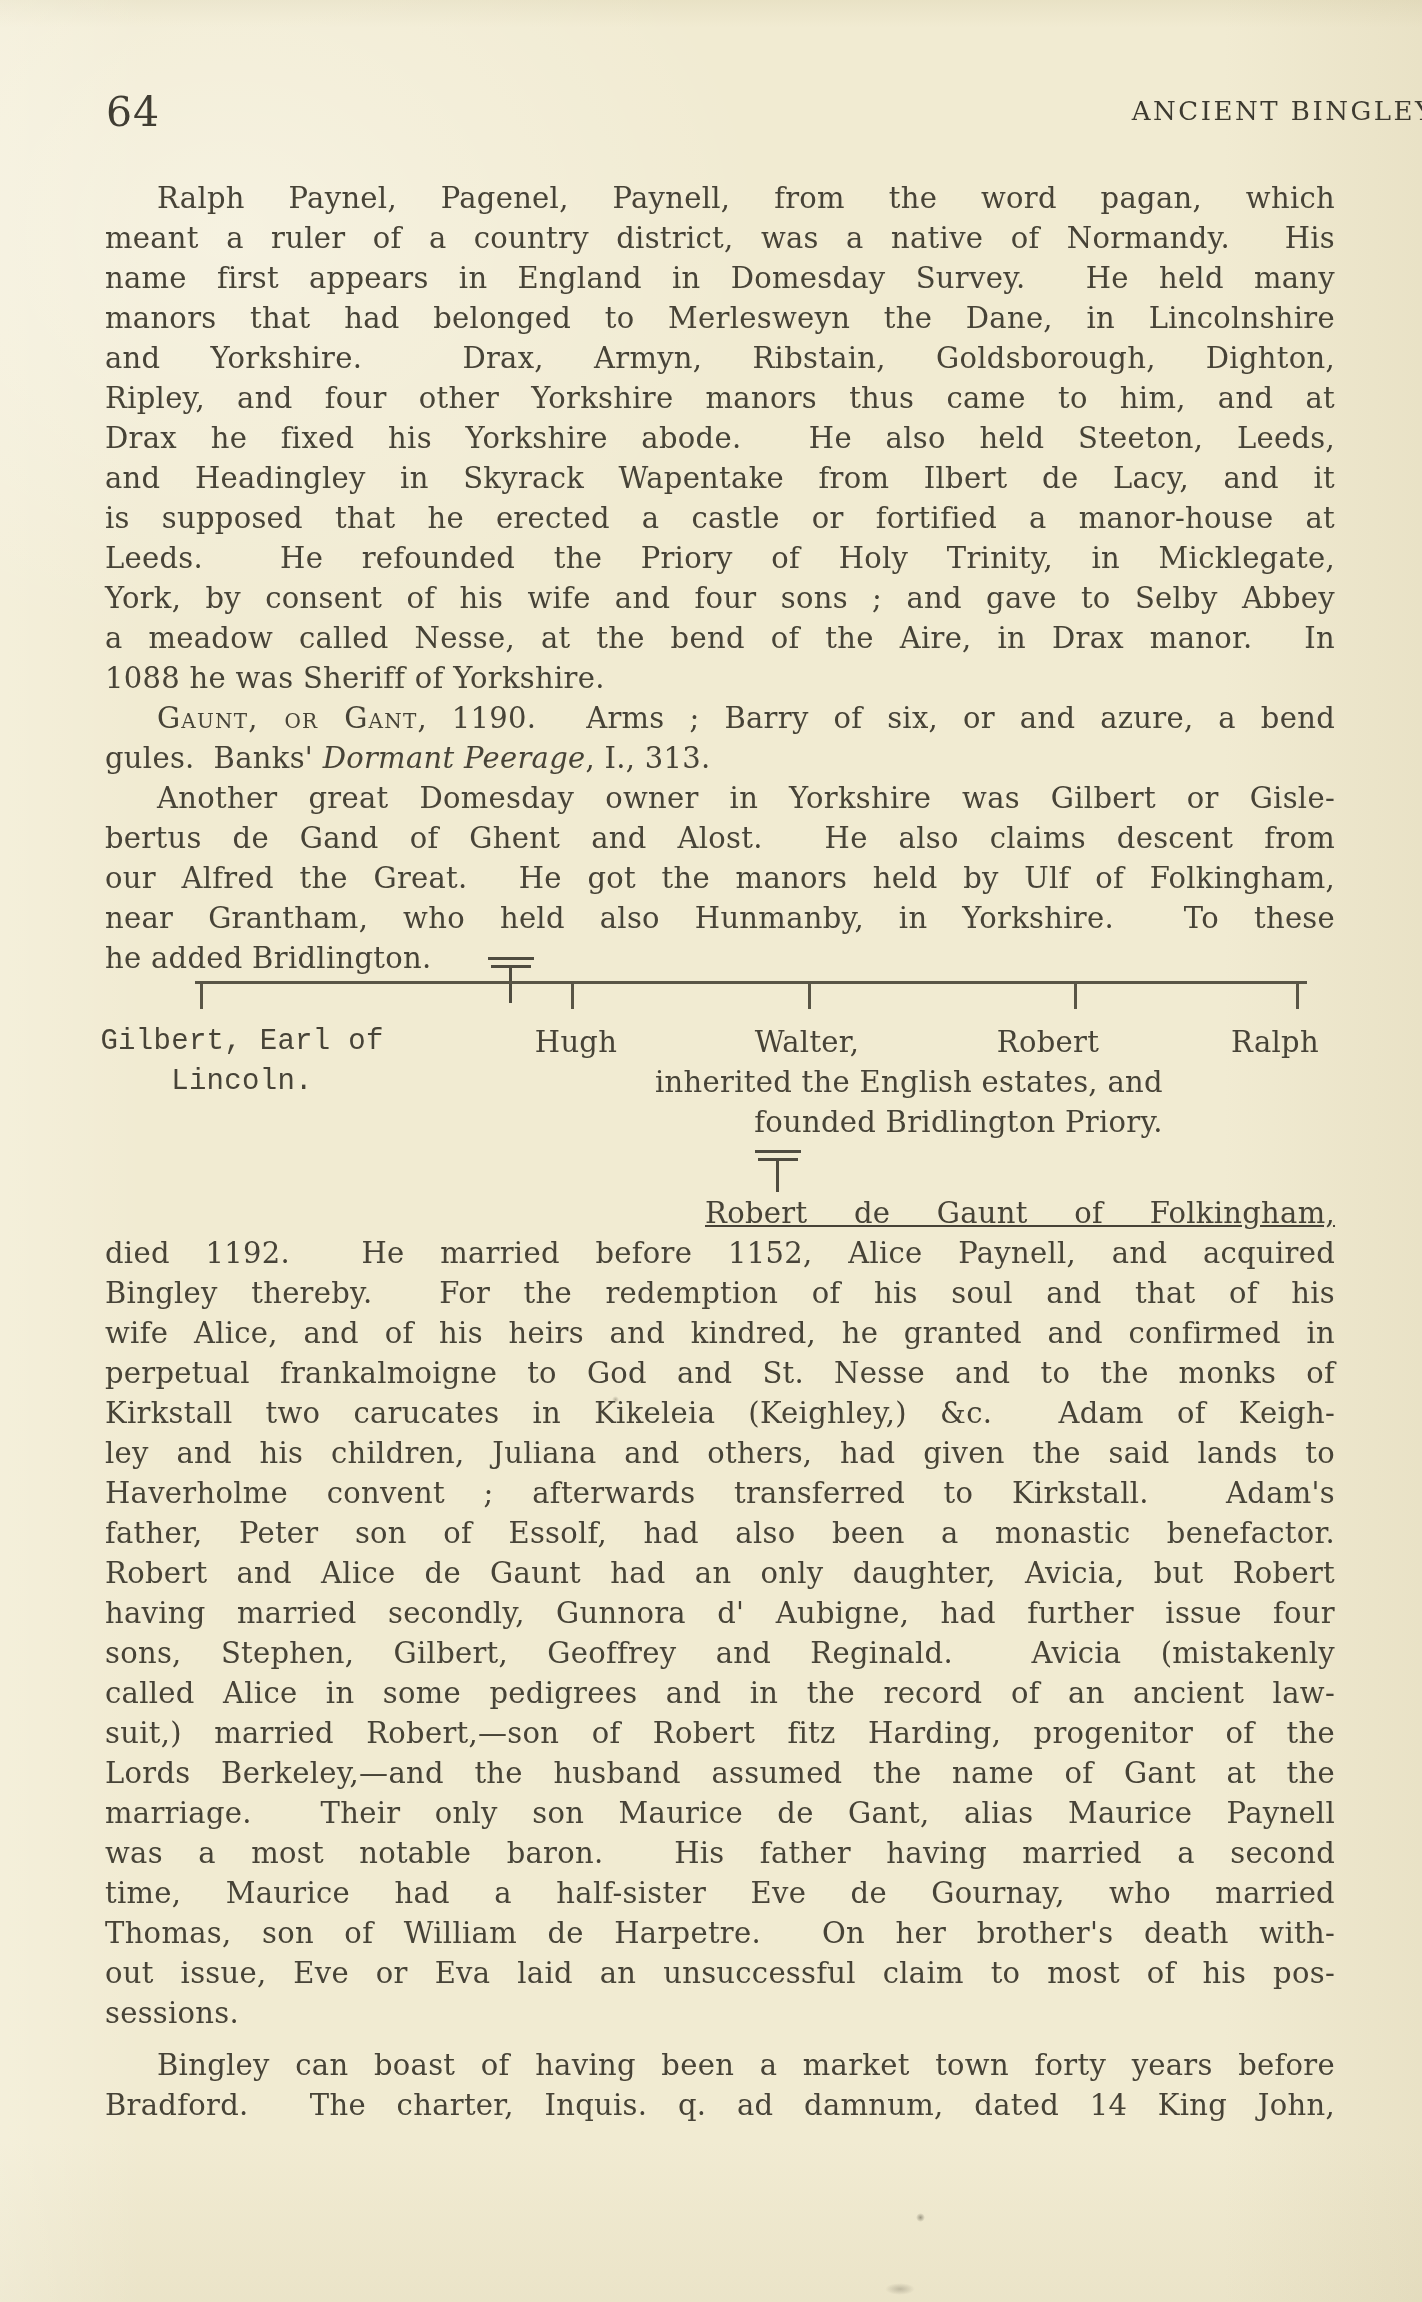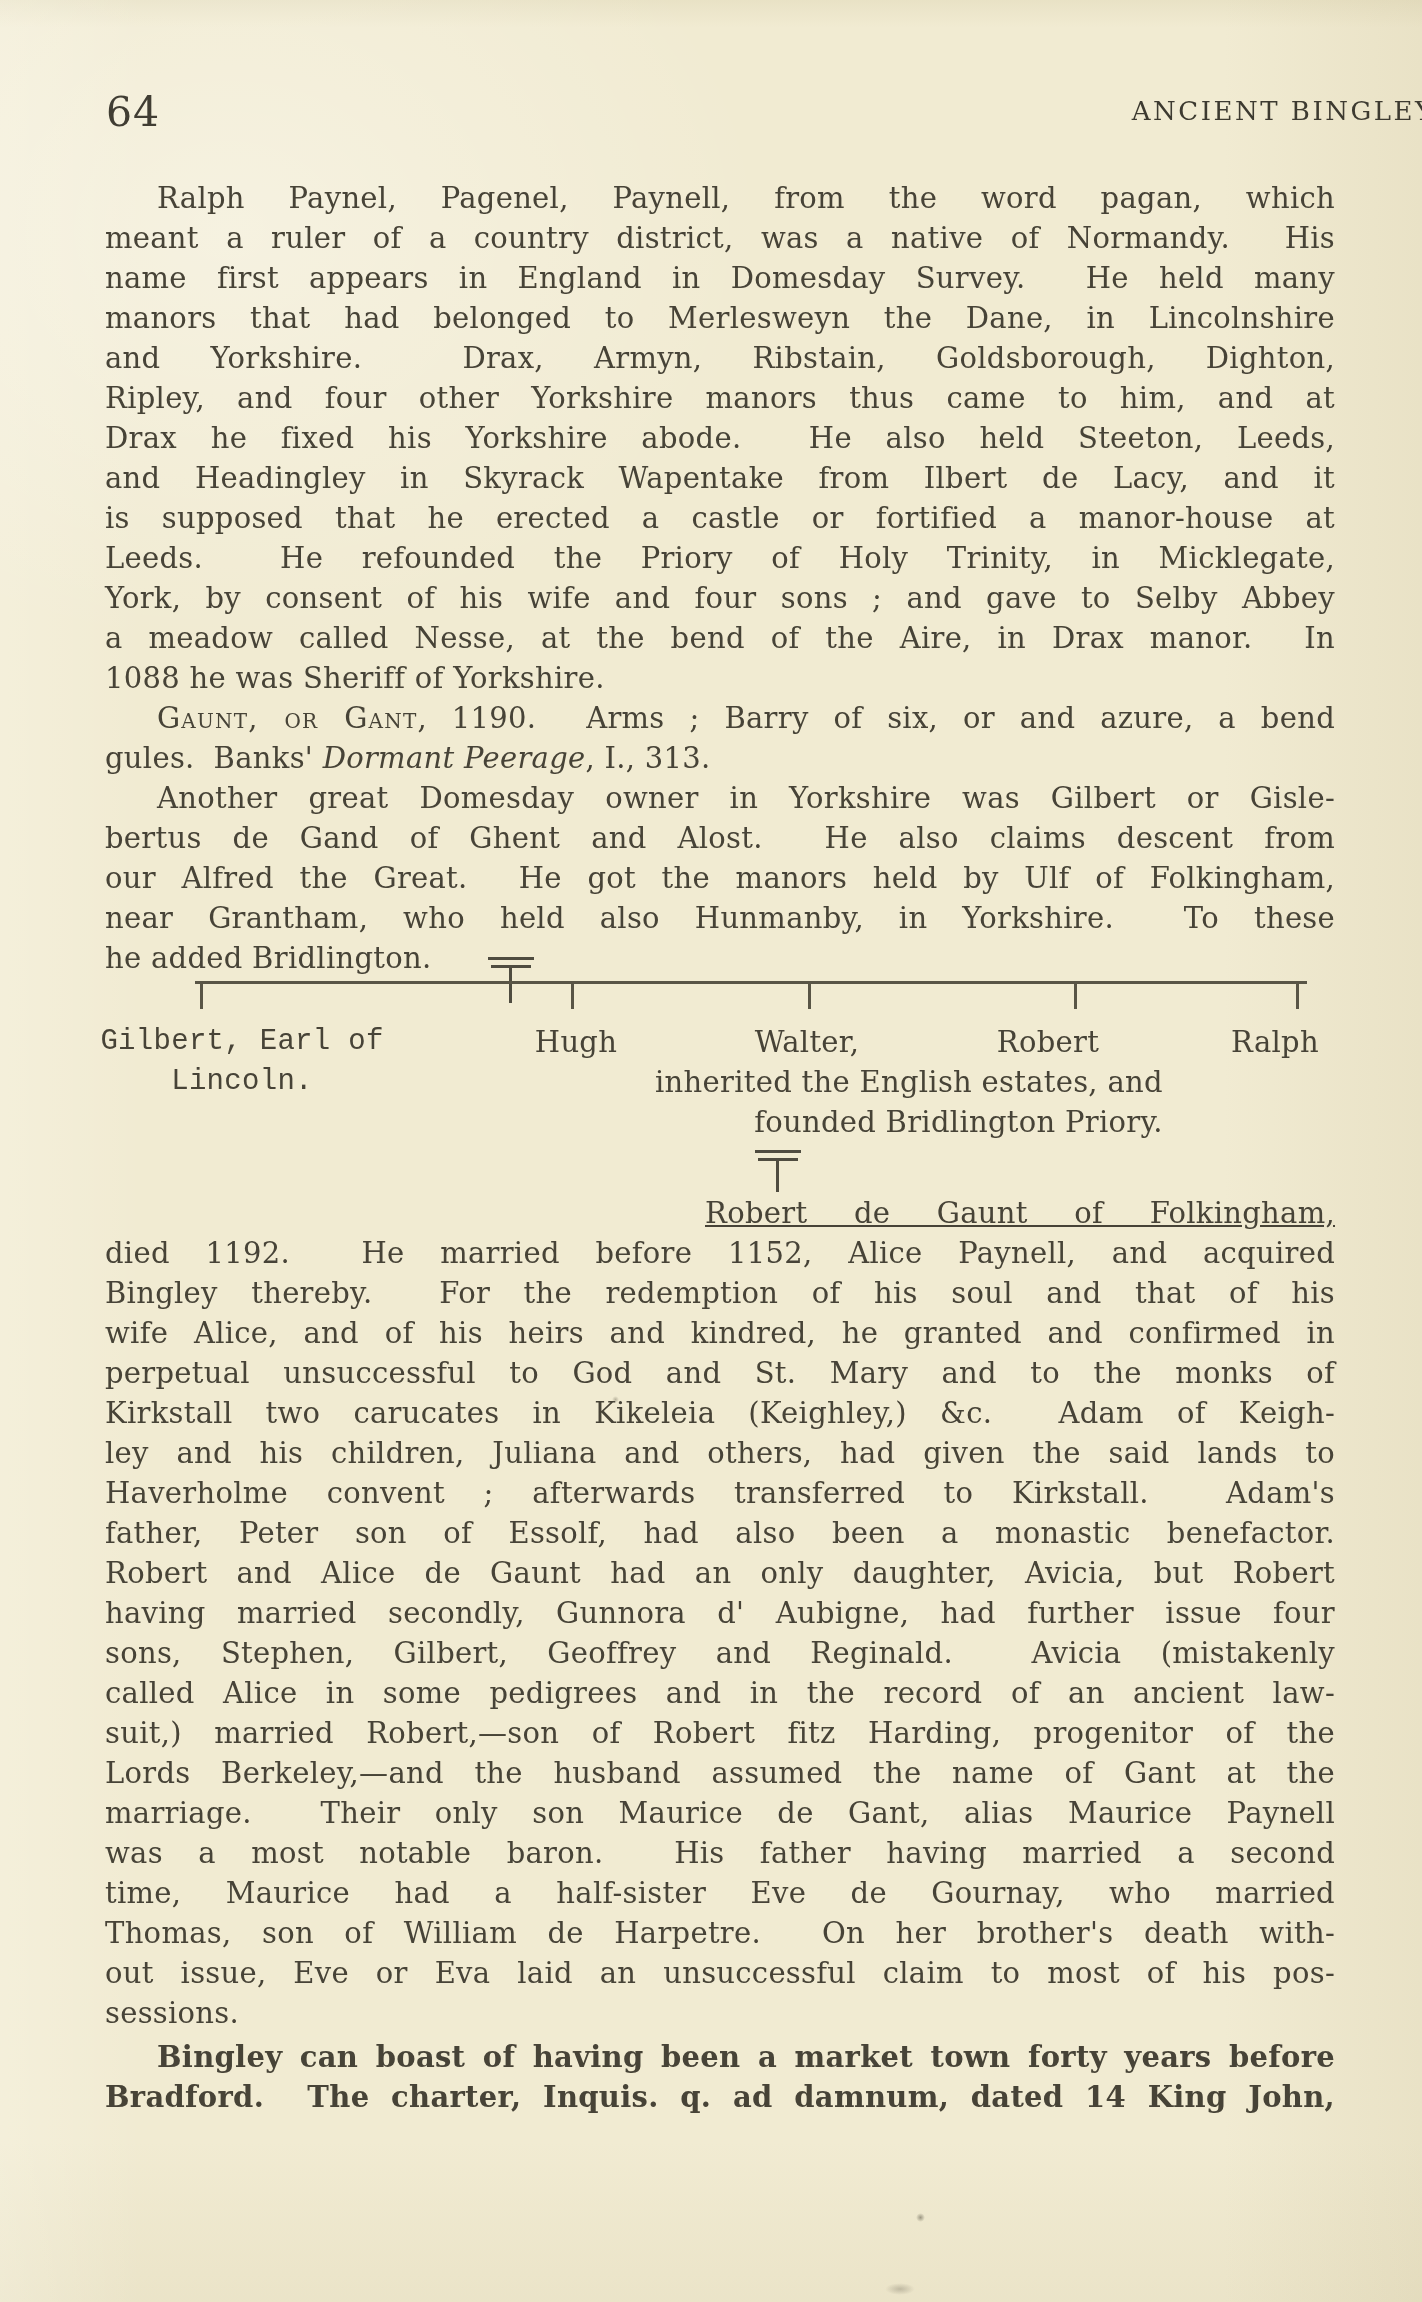--- a/index.html
+++ b/index.html
@@ -118,39 +118,39 @@
           <i class="db2"></i>
           <i class="stem"></i>
         </span>
       </div>
     <div id="pg2">
         <div class="para">
           <div class="ln deep">Robert de Gaunt of Folkingham,</div>
           <div class="ln">died 1192.&nbsp; He married before 1152, Alice Paynell, and acquired</div>
           <div class="ln">Bingley thereby.&nbsp; For the redemption of his soul and that of his</div>
           <div class="ln">wife Alice, and of his heirs and kindred, he granted and confirmed in</div>
-          <div class="ln">perpetual unsuccessful to God and St. Mary and to the monks of</div>
+          <div class="ln">perpetual frankalmoigne to God and St. Nesse and to the monks of</div>
           <div class="ln">Kirkstall two carucates in Kikeleia (Keighley,) &amp;c.&nbsp; Adam of Keigh-</div>
           <div class="ln">ley and his children, Juliana and others, had given the said lands to</div>
           <div class="ln">Haverholme convent ; afterwards transferred to Kirkstall.&nbsp; Adam's</div>
           <div class="ln">father, Peter son of Essolf, had also been a monastic benefactor.</div>
           <div class="ln">Robert and Alice de Gaunt had an only daughter, Avicia, but Robert</div>
           <div class="ln">having married secondly, Gunnora d' Aubigne, had further issue four</div>
           <div class="ln">sons, Stephen, Gilbert, Geoffrey and Reginald.&nbsp; Avicia (mistakenly</div>
           <div class="ln">called Alice in some pedigrees and in the record of an ancient law-</div>
           <div class="ln">suit,) married Robert,—son of Robert fitz Harding, progenitor of the</div>
           <div class="ln">Lords Berkeley,—and the husband assumed the name of Gant at the</div>
           <div class="ln">marriage.&nbsp; Their only son Maurice de Gant, alias Maurice Paynell</div>
           <div class="ln">was a most notable baron.&nbsp; His father having married a second</div>
           <div class="ln">time, Maurice had a half-sister Eve de Gournay, who married</div>
           <div class="ln">Thomas, son of William de Harpetre.&nbsp; On her brother's death with-</div>
           <div class="ln">out issue, Eve or Eva laid an unsuccessful claim to most of his pos-</div>
           <div class="ln last">sessions.</div>
         </div>
-        <div class="para" style="margin-top: 4px; font-weight: bold;">
+        <div class="para" style="margin-top: 12px;">
           <div class="ln indent">Bingley can boast of having been a market town forty years before</div>
           <div class="ln">Bradford.&nbsp; The charter, Inquis. q. ad damnum, dated 14 King John,</div>
         </div>
       </div>
   </div>
 
   <div class="speck s1"></div>
   <div class="speck s2"></div>
   <div class="speck s3"></div>
 </div>

